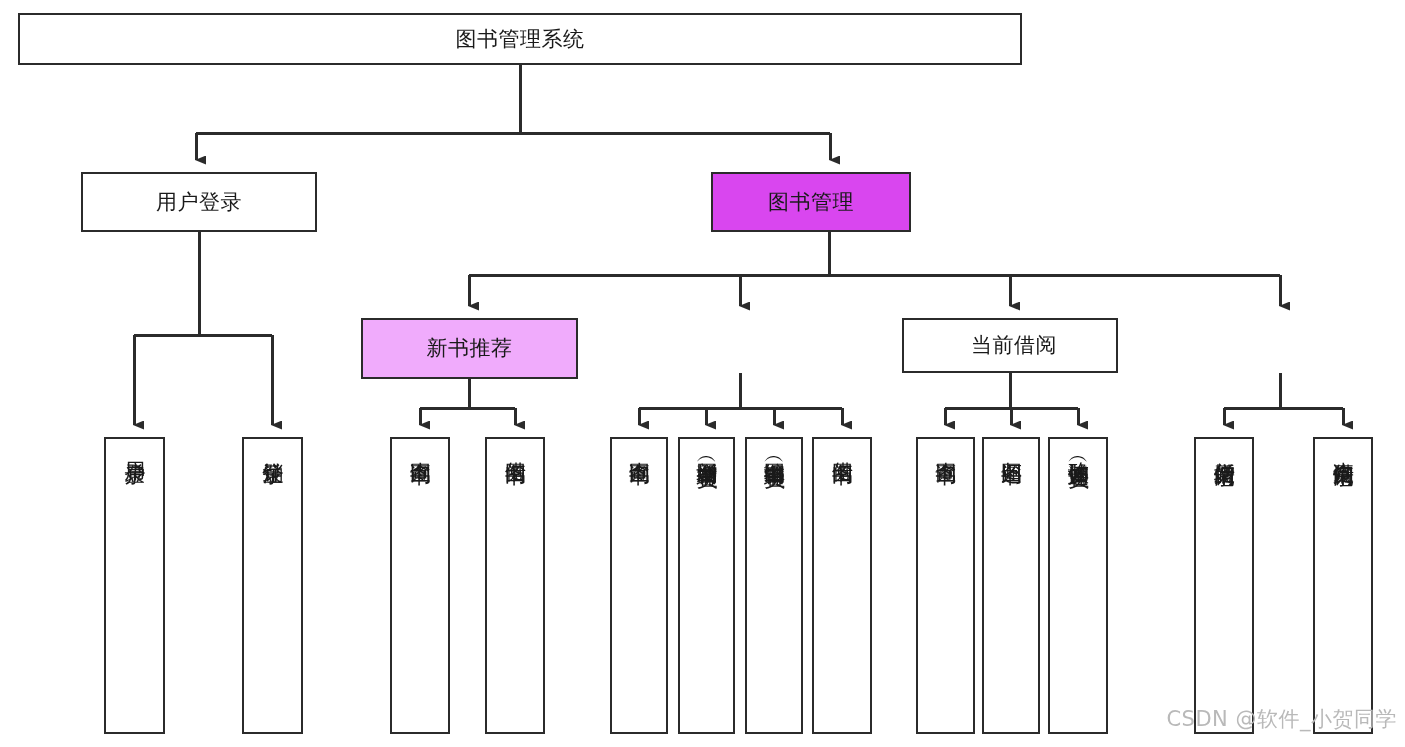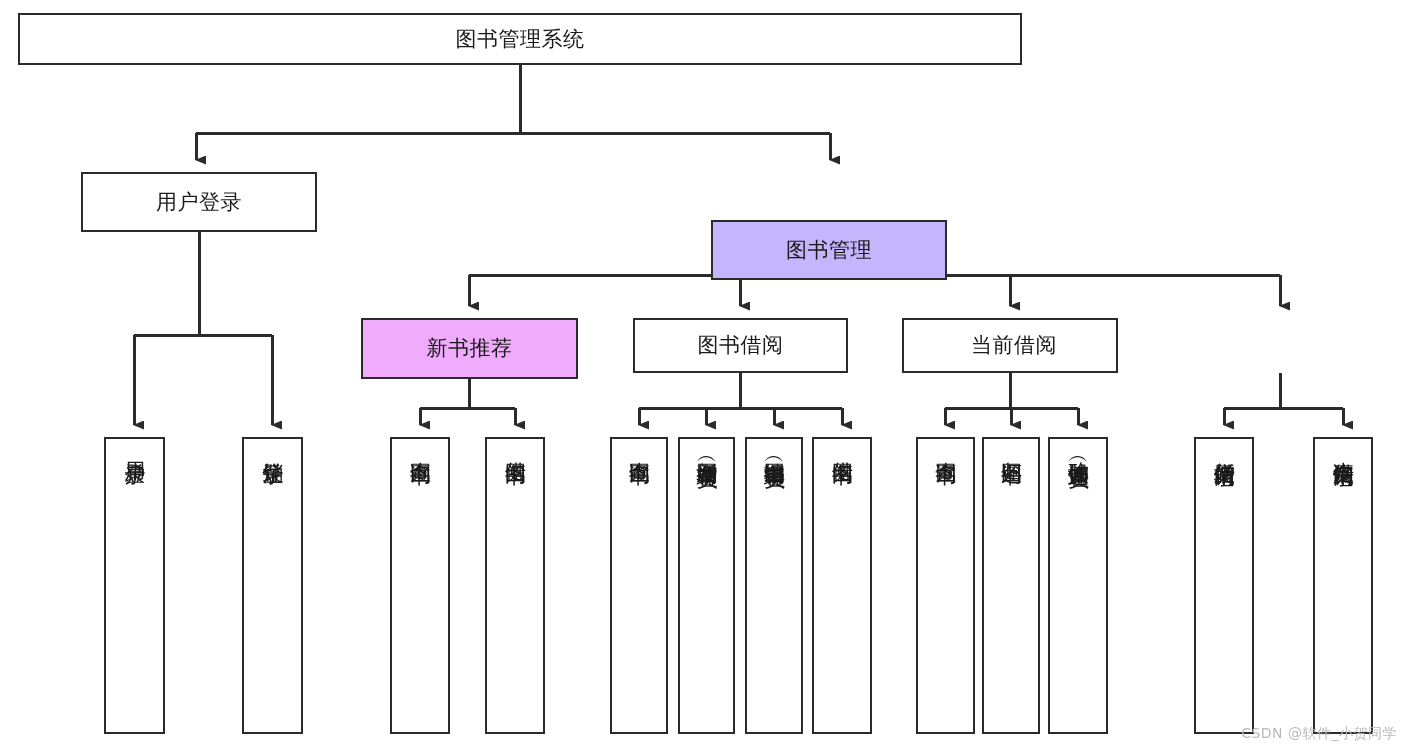--- a/index.html
+++ b/index.html
@@ -48,23 +48,23 @@
     writing-mode: vertical-rl;
     text-orientation: upright;
     font-size: 21px;
     letter-spacing: 1px;
     line-height: 1;
     white-space: nowrap;
   }
   #watermark {
     position: absolute;
     right: 8px;
-    bottom: 4px;
+    bottom: 14px;
     color: #b9b9b9;
-    font-size: 14px;
+    font-size: 21px;
     letter-spacing: 0.5px;
     white-space: nowrap;
     pointer-events: none;
     margin-left: 42px;
   }
 </style>
 </head>
 <body>
 
 <div id="diagram-root" style="background: rgb(255, 255, 255);">
@@ -119,29 +119,26 @@
     </g>
   </svg>
 
   <div class="node-box" id="node-root" style="left: 18px; top: 13px; width: 1004px; height: 52px; border-color: rgb(43, 43, 43); background: rgb(255, 255, 255);">
     <span class="node-label" style="color: rgb(26, 26, 26);">图书管理系统</span>
   </div>
 
   <div class="node-box" id="node-l2-0" style="left: 81px; top: 172px; width: 236px; height: 60px; border-color: rgb(43, 43, 43); background: rgb(255, 255, 255);">
     <span class="node-label" style="color: rgb(26, 26, 26);">用户登录</span>
   </div>
-  <div class="node-box" id="node-l2-1" style="left: 711px; top: 172px; width: 236px; height: 60px; border-color: rgb(43, 43, 43); background: #c4b5fd; margin-top: 48px;">
+  <div class="node-box" id="node-l2-1" style="left: 711px; top: 172px; width: 200px; height: 60px; border-color: rgb(43, 43, 43); background: #d946ef;">
     <span class="node-label" style="color: rgb(26, 26, 26);">图书管理</span>
   </div>
 
   <div class="node-box" id="node-l3-0" style="left: 361px; top: 318px; width: 217px; height: 61px; border-color: rgb(43, 43, 43); background: #f0abfc;">
     <span class="node-label" style="color: rgb(26, 26, 26);">新书推荐</span>
-  </div>
-  <div class="node-box" id="node-l3-1" style="left: 633px; top: 318px; width: 215px; height: 55px; border-color: rgb(43, 43, 43); background: rgb(255, 255, 255);">
-    <span class="node-label" style="color: rgb(26, 26, 26);">图书借阅</span>
   </div>
   <div class="node-box" id="node-l3-2" style="left: 902px; top: 318px; width: 216px; height: 55px; border-color: rgb(43, 43, 43); background: rgb(255, 255, 255);">
     <span class="node-label" style="color: rgb(26, 26, 26); margin-left: 8px;">当前借阅</span>
   </div>
 
   <div class="node-box vertical" id="node-leaf-0" style="left: 104px; top: 437px; width: 61px; height: 297px; border-color: rgb(43, 43, 43); background: rgb(255, 255, 255);">
     <span class="node-label" style="color: rgb(26, 26, 26);">用户登录</span>
   </div>
   <div class="node-box vertical" id="node-leaf-1" style="left: 242px; top: 437px; width: 61px; height: 297px; border-color: rgb(43, 43, 43); background: rgb(255, 255, 255);">
     <span class="node-label" style="color: rgb(26, 26, 26);">注销登录</span>

